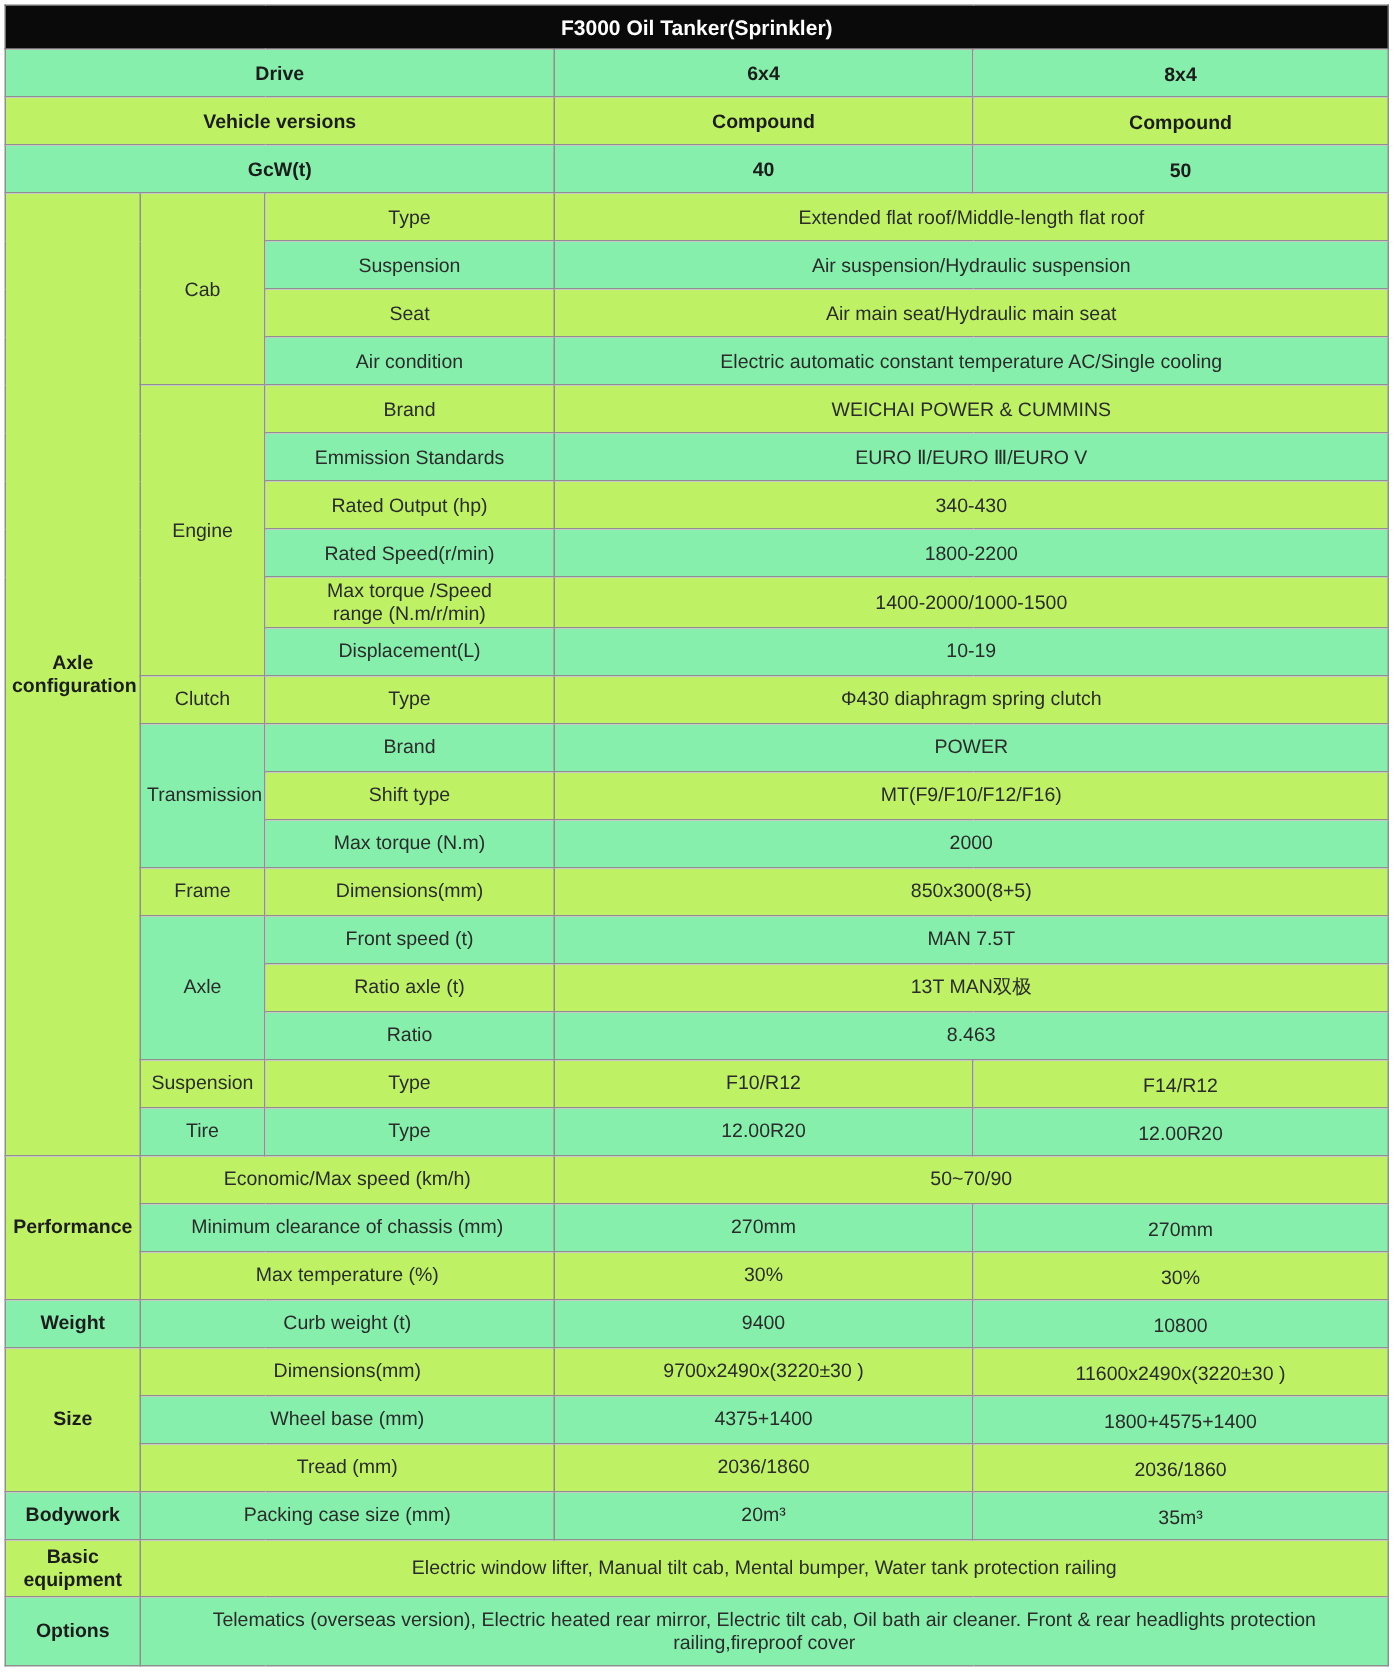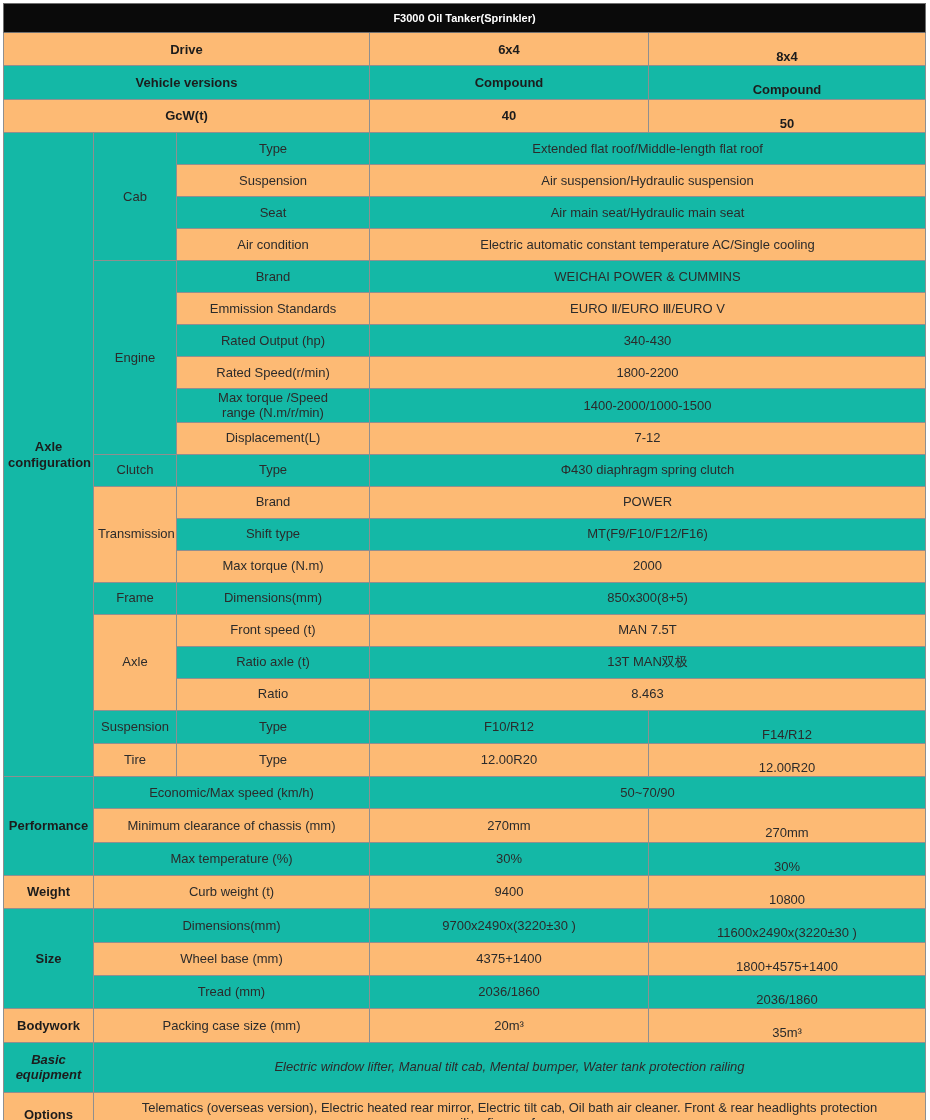--- a/index.html
+++ b/index.html
@@ -19,41 +19,41 @@
     text-align: center;
     vertical-align: middle;
     font-size: 13px;
     color: #2b2b2b;
     padding: 1px 4px;
     overflow: hidden;
     line-height: 1.18;
   }
   tr { height: 32px; }
   tr.title-row { height: 29px; }
-  tr.tall-a { height: 50px; font-style: italic; }
+  tr.tall-a { height: 38px; }
   tr.tall-b { height: 46px; }
 
-  tr.gray > td { background: #14b8a6; }
-  tr.white > td { background: #fdba74; }
+  tr.gray > td { background: #bef264; }
+  tr.white > td { background: #86efac; }
 
   td.title-cell {
     background: #0a0a0a;
     color: #ffffff;
     font-weight: bold;
-    font-size: 11px;
+    font-size: 14px;
     border-color: #6f6f6f;
   }
   
   td.grad-w { background: linear-gradient(to right, #d6d2cd 0px, #ffffff 92px); font-weight: bold; color: #1c1c1c; }
   td.grad-g { background: linear-gradient(to right, #a4a19e 0px, #d2d2d2 92px); font-weight: bold; color: #1c1c1c; }
 
   td.sub-multi { background: #ffffff; } 
   td.attr { white-space: pre-line; }
   tr.boldrow td { font-weight: bold; color: #1c1c1c; }
-  td.v2 { padding-top: 16px; margin-top: 16px; }  
+  td.v2 { padding-top: 4px; margin-top: 16px; }  
 </style>
 </head>
 <body>
 
 <div class="sheet">
 <table class="spec">
   <colgroup>
     <col style="width:90px">
         <col style="width:83px">
         <col style="width:193px">
@@ -118,21 +118,21 @@
     <td class="attr">Rated Speed(r/min)</td>
     <td colspan="2">1800-2200</td>
   </tr>
   <tr class="gray">
     <td class="attr">Max torque /Speed
 range (N.m/r/min)</td>
     <td colspan="2">1400-2000/1000-1500</td>
   </tr>
   <tr class="white">
     <td class="attr">Displacement(L)</td>
-    <td colspan="2">7-12</td>
+    <td colspan="2">10-19</td>
   </tr>
 
   <tr class="gray">
     <td>Clutch</td>
     <td class="attr">Type</td>
     <td colspan="2">Φ430 diaphragm spring clutch</td>
   </tr>
 
   <tr class="white">
     <td class="sub-multi" rowspan="3">Transmission</td>

